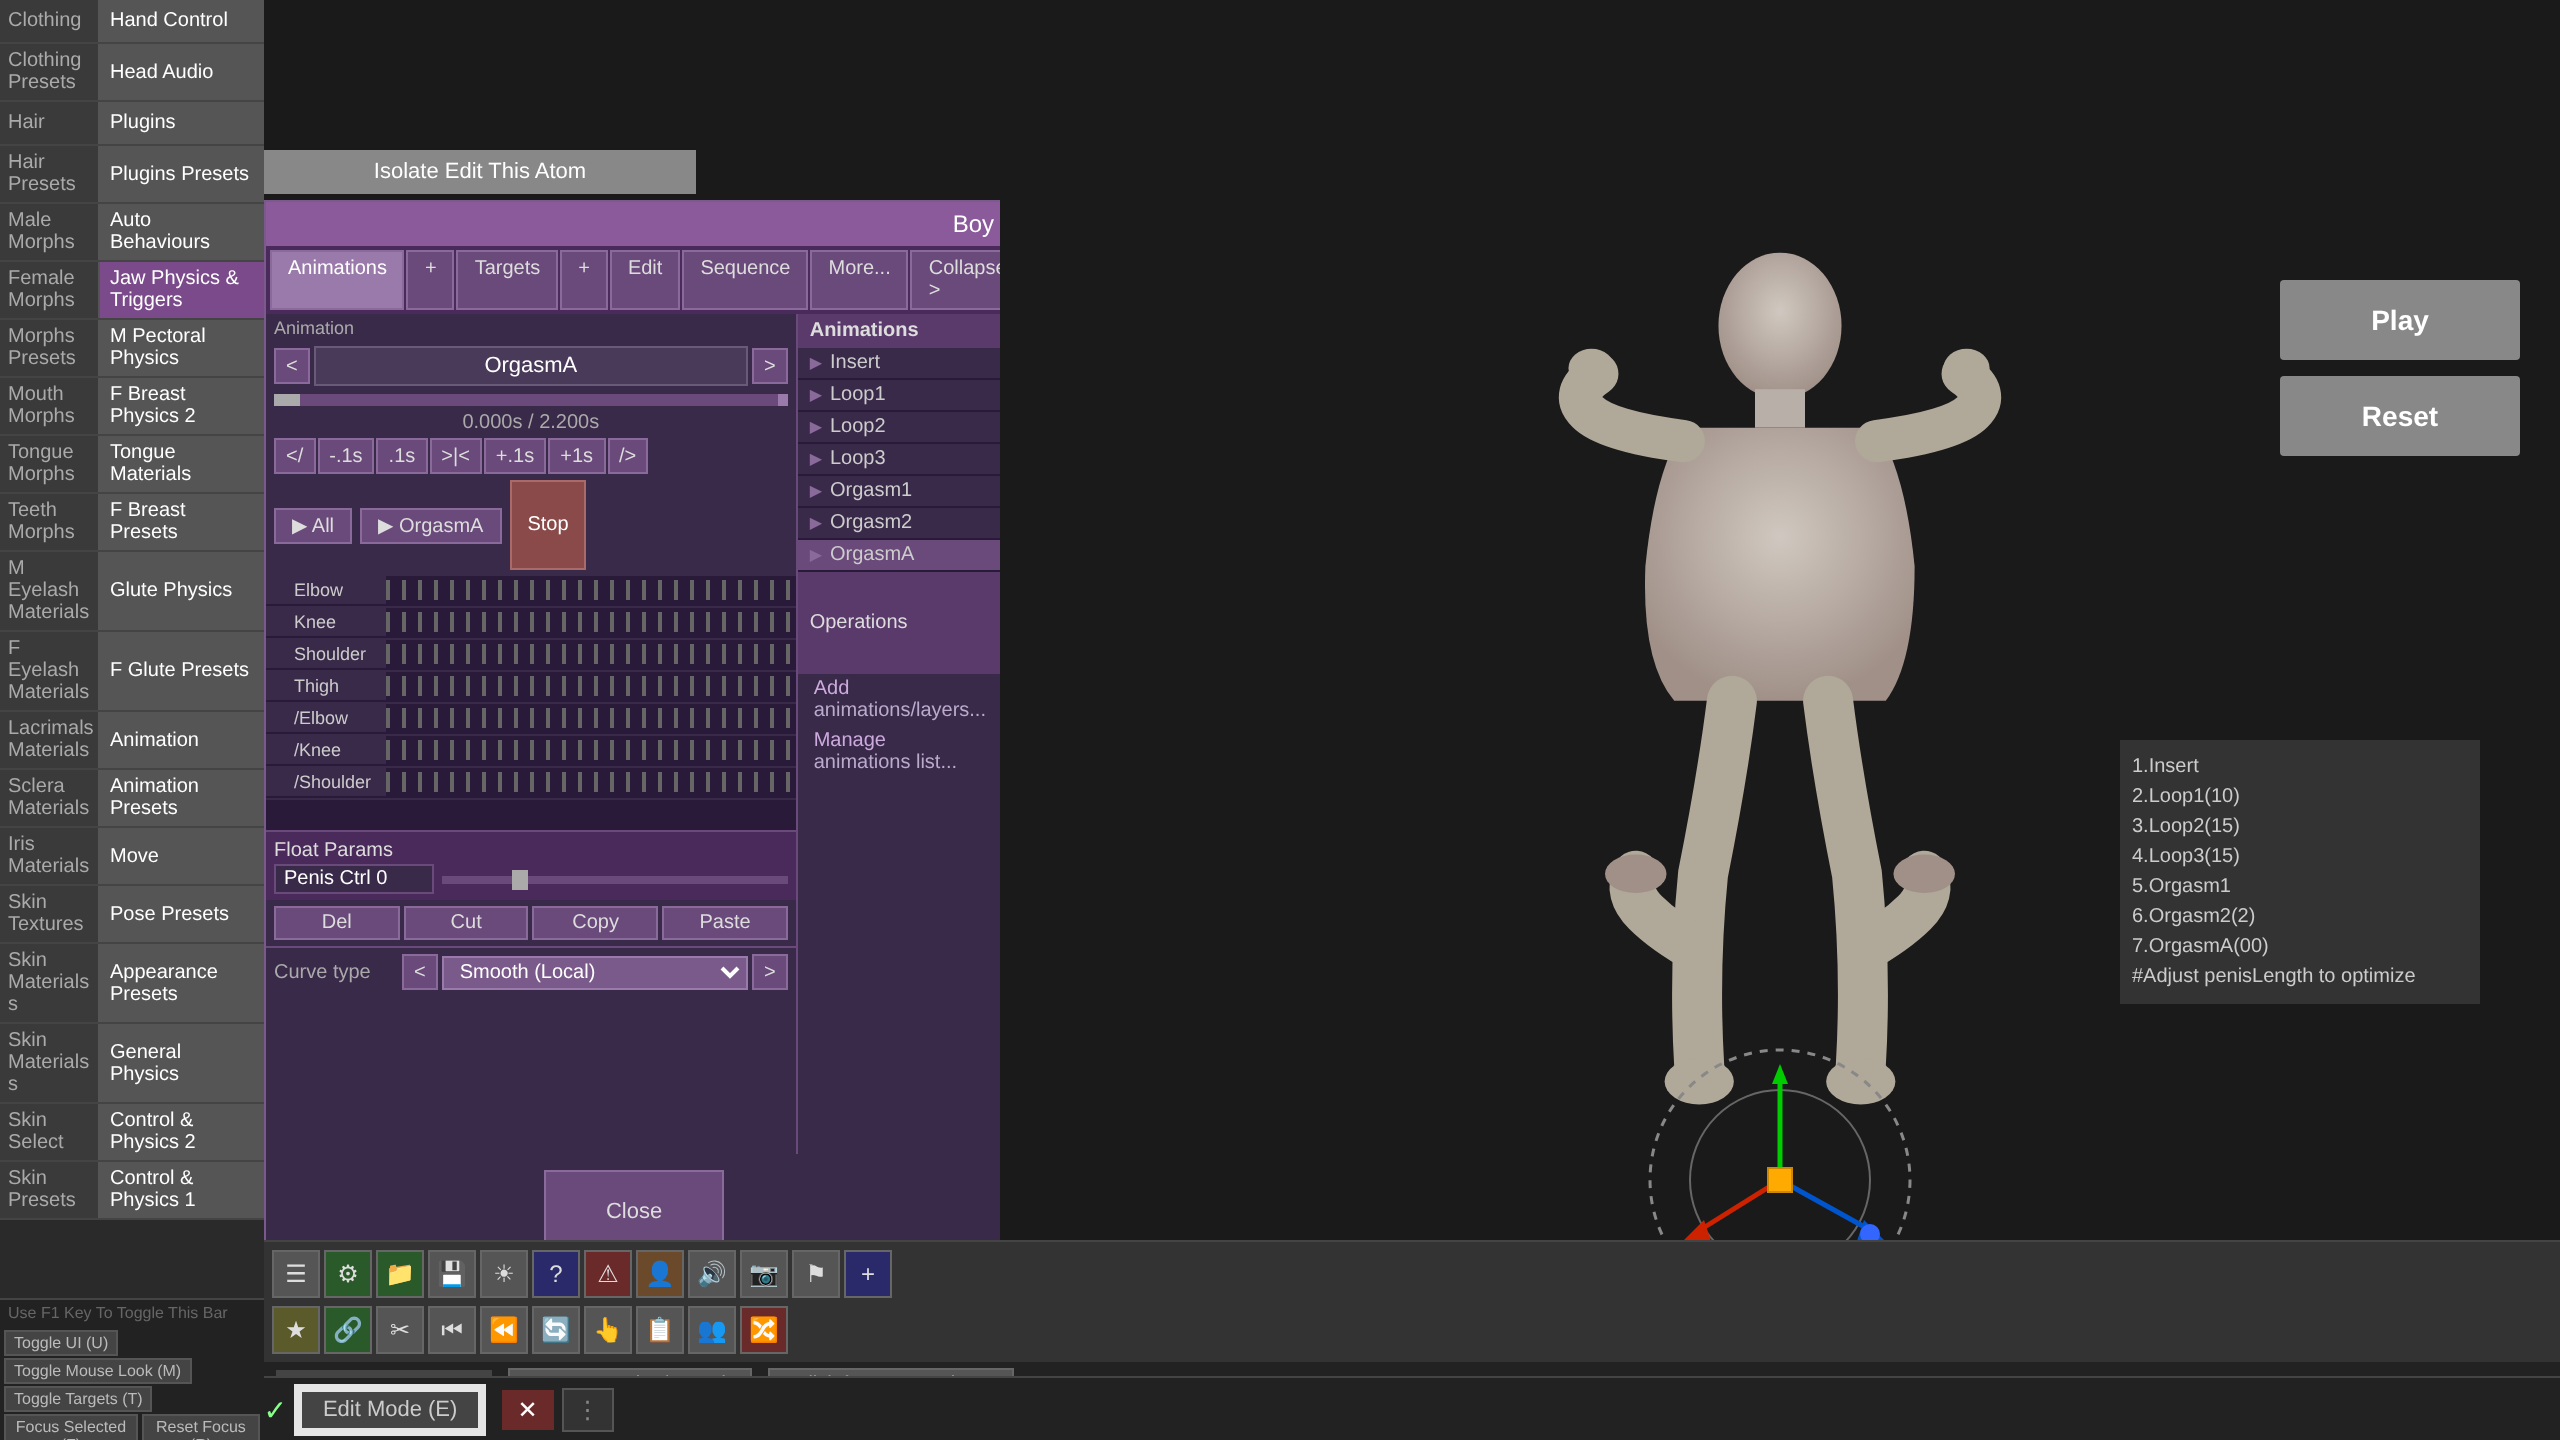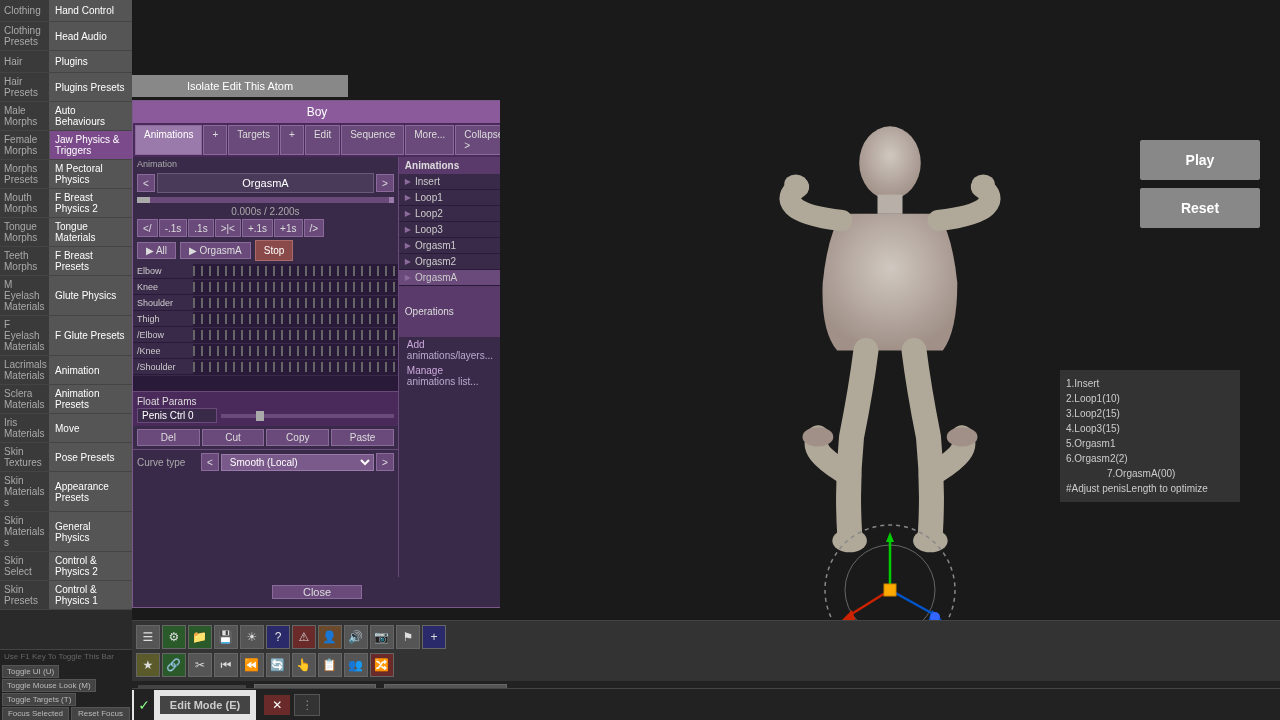--- a/index.html
+++ b/index.html
@@ -114,21 +114,21 @@
       position: absolute;
       left: 132px;
       top: 100px;
       width: 370px;
       background: #5a3a6a;
       border: 1px solid #7a5a8a;
     }
 
     #anim-dialog-title {
       background: #8a5a9a;
-      text-align: center;
+      text-align: right;
       padding: 4px;
       color: #fff;
       font-size: 12px;
     }
 
     #anim-tabs {
       display: flex;
       background: #4a2a5a;
       padding: 2px;
       gap: 1px;
@@ -202,21 +202,21 @@
       border: 1px solid #8a6a9a;
       padding: 2px 8px;
       font-size: 10px;
       cursor: pointer;
     }
 
     .stop-btn {
       background: #8a4a4a;
       color: #fff;
       border: 1px solid #aa6a6a;
-      padding: 4px 8px;
+      padding: 16px 8px;
       font-size: 10px;
       cursor: pointer;
     }
 
     
     .target-rows {
       overflow-y: auto;
       max-height: 130px;
     }
 
@@ -224,21 +224,21 @@
       display: flex;
       align-items: center;
       height: 16px;
       border-bottom: 1px solid #2a1a3a;
       font-size: 9px;
       color: #bbb;
     }
 
     .target-name {
       width: 60px;
-      padding-left: 4px;
+      padding-left: 14px;
       color: #ccc;
     }
 
     .target-track {
       flex: 1;
       height: 14px;
       background: #2a1a3a;
       position: relative;
       overflow: hidden;
     }
@@ -389,21 +389,21 @@
 
     .ops-highlight {
       color: #ccaadd;
     }
 
     
     .close-btn {
       background: #6a4a7a;
       color: #ddd;
       border: 1px solid #8a6a9a;
-      padding: 0 30px;
+      padding: 14px 30px;
       font-size: 11px;
       cursor: pointer;
       margin: 4px auto;
       display: block;
     }
 
     
     #bottom-toolbar {
       position: absolute;
       left: 132px;
@@ -483,28 +483,27 @@
       display: flex;
       align-items: center;
       padding: 0 4px;
       gap: 4px;
       border-top: 1px solid #444;
     }
 
     .mode-btn {
       background: #444;
       color: #ccc;
-      border: 6px solid #e5e5e5;
+      border: 4px solid #e5e5e5;
       padding: 3px 10px;
       font-size: 11px;
       cursor: pointer;
       display: flex;
       align-items: center;
       gap: 4px;
-      font-weight: bold;
     }
 
     .mode-close {
       background: #6a2a2a;
       color: #fff;
       border: none;
       padding: 3px 8px;
       cursor: pointer;
       font-size: 12px;
       margin-left: 4px;
@@ -981,21 +980,21 @@
   <button class="ctrl-btn">Play</button>
   <button class="ctrl-btn">Reset</button>
 
   <div id="info-panel">
   <div style="font-size: 10px; color: rgb(204, 204, 204); line-height: 1.5;">1.Insert</div>
       <div style="font-size: 10px; color: rgb(204, 204, 204); line-height: 1.5;">2.Loop1(10)</div>
       <div style="font-size: 10px; color: rgb(204, 204, 204); line-height: 1.5;">3.Loop2(15)</div>
       <div style="font-size: 10px; color: rgb(204, 204, 204); line-height: 1.5;">4.Loop3(15)</div>
       <div style="font-size: 10px; color: rgb(204, 204, 204); line-height: 1.5;">5.Orgasm1</div>
       <div style="font-size: 10px; color: rgb(204, 204, 204); line-height: 1.5;">6.Orgasm2(2)</div>
-      <div style="font-size: 10px; color: rgb(204, 204, 204); line-height: 1.5; margin-left: 41px;">7.OrgasmA(00)</div>
+      <div style="font-size: 10px; color: rgb(204, 204, 204); line-height: 1.5;">7.OrgasmA(00)</div>
       <div style="font-size: 10px; color: rgb(204, 204, 204); line-height: 1.5;"></div>
       <div style="font-size: 10px; color: rgb(204, 204, 204); line-height: 1.5;">#Adjust penisLength to optimize</div>
     </div>
 </div>
 
 <div id="bottom-toolbar">
   <div id="icon-bar">
 
   <div class="tb-icon ">☰</div>
       <div class="tb-icon green">⚙</div>

